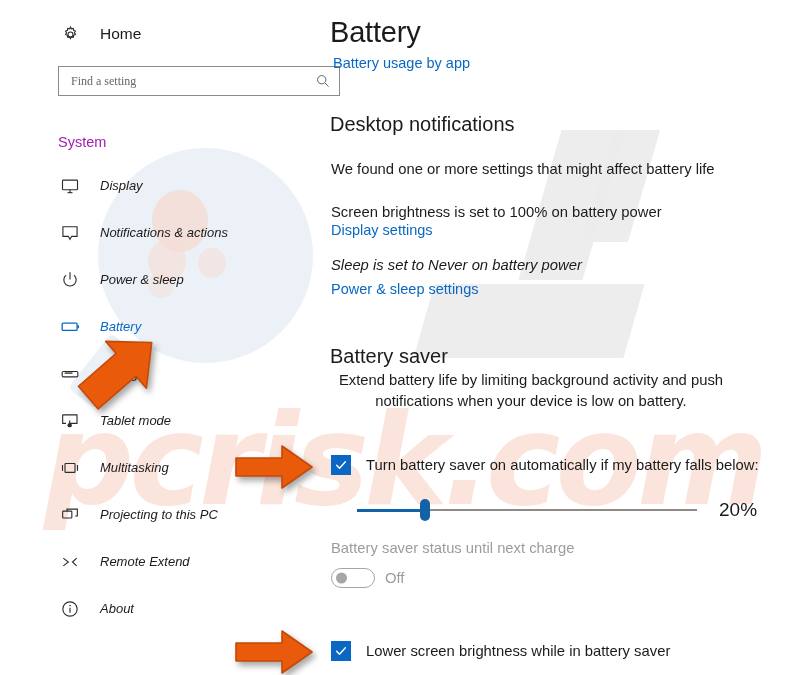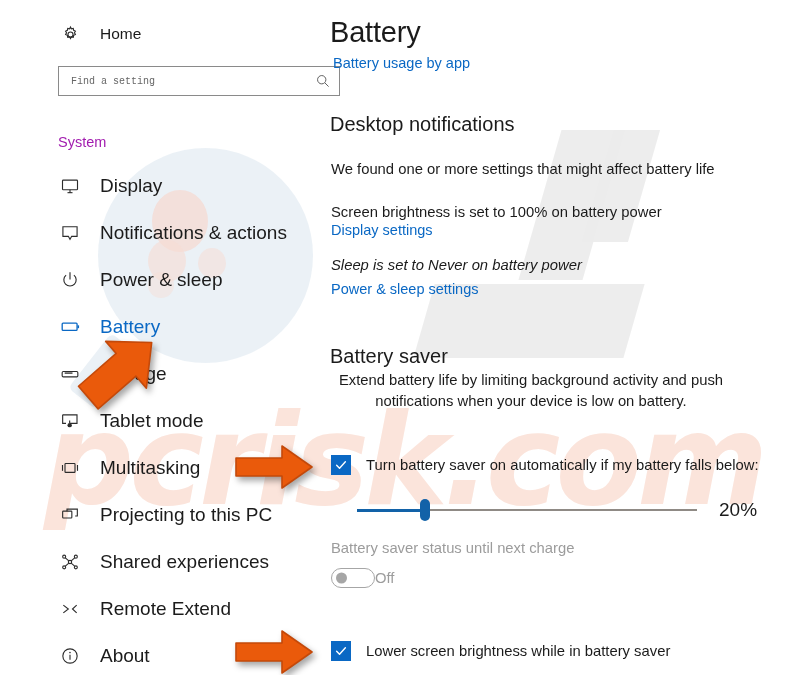--- a/index.html
+++ b/index.html
@@ -147,22 +147,22 @@
     background: #ffffff;
     display: flex;
     align-items: center;
     padding: 0 8px 0 12px;
   }
   .search-input {
     flex: 1;
     border: 0;
     outline: 0;
     background: transparent;
-    font-family: Liberation Mono, monospace;
-    font-size: 10px;
+    font-family: Liberation Serif, serif;
+    font-size: 12px;
     color: #b91c1c;
   }
   .search-input::placeholder { color: #666; opacity: 1; }
   .search-icon { color: #5a5a5a; display: flex; align-items: center; }
 
   .section-head {
     position: absolute;
     left: 10px; top: 132px;
     font-size: 14.5px;
     color: #a21caf;
@@ -178,23 +178,24 @@
     cursor: default;
   }
   .nav-icon {
     width: 22px; height: 22px;
     display: flex; align-items: center; justify-content: center;
     color: #2c2c2c;
     flex: 0 0 22px;
   }
   .nav-label {
     margin-left: 19px;
-    font-size: 19px;
+    font-size: 13px;
     color: #1b1b1b;
     white-space: nowrap;
+    font-style: italic;
   }
   .nav-item.selected .nav-icon { color: #0a68c4; }
   .nav-item.selected .nav-label { color: #0a68c4; }
 
   
   .content {
     position: absolute;
     left: 330px; top: 0;
     width: 460px; height: 675px;
     z-index: 2;
@@ -325,21 +326,21 @@
   }
   .toggle-knob {
     position: absolute;
     left: 4px; top: 50%;
     transform: translateY(-50%);
     width: 11px; height: 11px;
     border-radius: 50%;
     background: #a6a6a6;
   }
   .toggle-state {
-    margin-left: 0;
+    margin-left: 10px;
     font-size: 14.8px;
     color: #9c9c9c;
   }
 
   
   .arrow {
     position: absolute;
     z-index: 5;
     filter: drop-shadow(3px 4px 3px rgba(0,0,0,.35));
   }
@@ -467,36 +468,20 @@
       <div class="nav-item">
         <span class="nav-icon">
           <svg width="20" height="20" viewBox="0 0 24 24" fill="none" stroke="currentColor" stroke-width="1.35">
             <rect x="3.2" y="7.4" width="11" height="8.2" rx=".8"></rect>
             <path d="M8.4 7.4V5h12.4v8.2h-2.6"></path>
           </svg>
         </span>
         <span class="nav-label">Projecting to this PC</span>
       </div>
 
-      <div class="nav-item">
-        <span class="nav-icon">
-          <svg width="20" height="20" viewBox="0 0 24 24" fill="none" stroke="currentColor" stroke-width="1.35">
-            <circle cx="12" cy="12" r="2"></circle>
-            <circle cx="5" cy="5.6" r="1.8"></circle>
-            <circle cx="19" cy="5.6" r="1.8"></circle>
-            <circle cx="5" cy="18.4" r="1.8"></circle>
-            <circle cx="19" cy="18.4" r="1.8"></circle>
-            <line x1="6.4" y1="7" x2="10.6" y2="10.6"></line>
-            <line x1="17.6" y1="7" x2="13.4" y2="10.6"></line>
-            <line x1="6.4" y1="17" x2="10.6" y2="13.4"></line>
-            <line x1="17.6" y1="17" x2="13.4" y2="13.4"></line>
-          </svg>
-        </span>
-        <span class="nav-label">Shared experiences</span>
-      </div>
 
       <div class="nav-item">
         <span class="nav-icon">
           <svg width="20" height="20" viewBox="0 0 24 24" fill="none" stroke="currentColor" stroke-width="1.35">
             <path d="M4 7.4l6 4.6-6 4.6"></path>
             <path d="M20 7.4l-5 4.6 5 4.6"></path>
           </svg>
         </span>
         <span class="nav-label">Remote Extend</span>
       </div>

